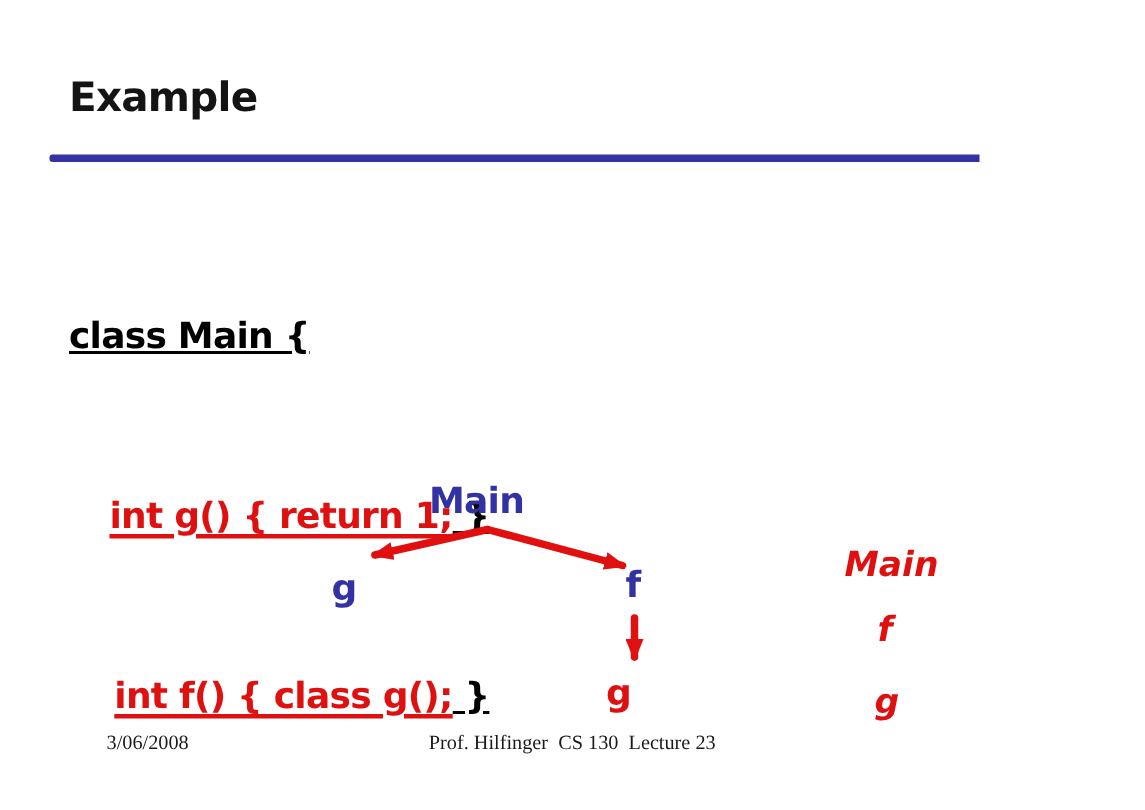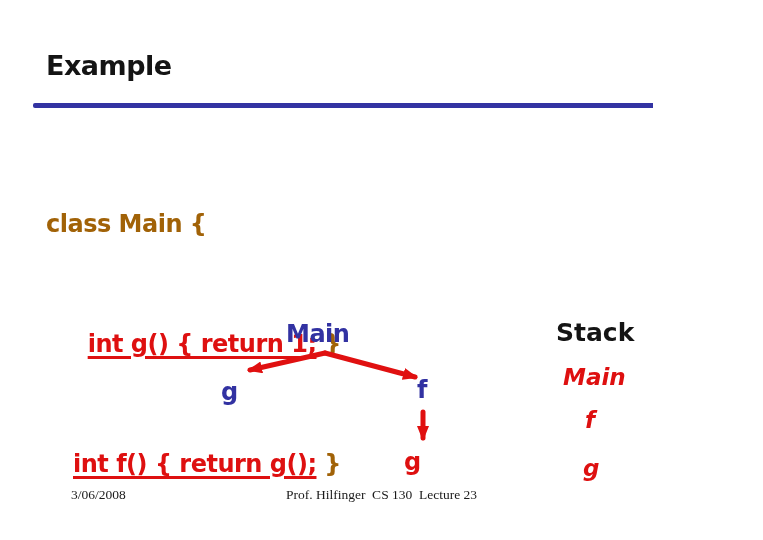--- a/index.html
+++ b/index.html
@@ -34,21 +34,21 @@
     position: absolute;
     left: 46px;
     top: 124px;
     font-size: 24px;
     font-weight: bold;
     line-height: 40px;
     letter-spacing: -0.5px;
     white-space: pre;
   }
   .code-line.indent { padding-left: 27px; text-align: right; }
-  .seg-blue { color: #a16207; }
+  .seg-blue { color: #000000; text-decoration: underline; }
   .seg-red {
     color: #de1010;
     text-decoration: underline;
     text-decoration-thickness: 2.5px;
     text-underline-offset: 4px;
   }
   .arrows { position: absolute; left: 0; top: 0; }
   .tree-label {
     position: absolute;
     font-size: 24px;
@@ -94,42 +94,41 @@
 <body>
 
 <div class="slide">
 
   <h1 class="title">Example</h1>
   <div class="rule"></div>
 
   <div class="code">
     <div class="code-line"><span class="seg-blue">class Main {</span></div>
     <div class="code-line indent"><span class="seg-red">int g() { return 1;</span><span class="seg-blue"> }</span></div>
-    <div class="code-line indent"><span class="seg-red">int f() { return g();</span><span class="seg-blue"> }</span></div>
+    <div class="code-line indent"><span class="seg-red">int f() { class g();</span><span class="seg-blue"> }</span></div>
     
     
   </div>
 
   <svg class="arrows" width="763" height="540" viewBox="0 0 763 540">
     <defs>
       <marker id="ah" viewBox="0 0 3 2.4" refX="2.4" refY="1.2" markerWidth="3" markerHeight="2.4" orient="auto" markerUnits="strokeWidth">
         <path d="M0,0 L3,1.2 L0,2.4 z" fill="#e01010"></path>
       </marker>
     </defs>
     <path d="M325,353 L250,370" stroke="#e01010" stroke-width="5" stroke-linecap="round" fill="none" marker-end="url(#ah)"></path>
     <path d="M325,353 L415,377" stroke="#e01010" stroke-width="5" stroke-linecap="round" fill="none" marker-end="url(#ah)"></path>
     <path d="M423,412 L423,438" stroke="#e01010" stroke-width="5" stroke-linecap="round" fill="none" marker-end="url(#ah)"></path>
   </svg>
 
   <div class="tree-label root">Main</div>
   <div class="tree-label child-g">g</div>
   <div class="tree-label child-f">f</div>
   <div class="tree-label grandchild-g">g</div>
 
-  <div class="stack-header">Stack</div>
   <div class="stack-frame sf0">Main</div>
   <div class="stack-frame sf1">f</div>
   <div class="stack-frame sf2">g</div>
 
   <div class="footer">
     <span class="f-date">3/06/2008</span>
     <span class="f-center">Prof. Hilfinger  CS 130  Lecture 23</span>
     <span class="f-page">18</span>
   </div>
 

